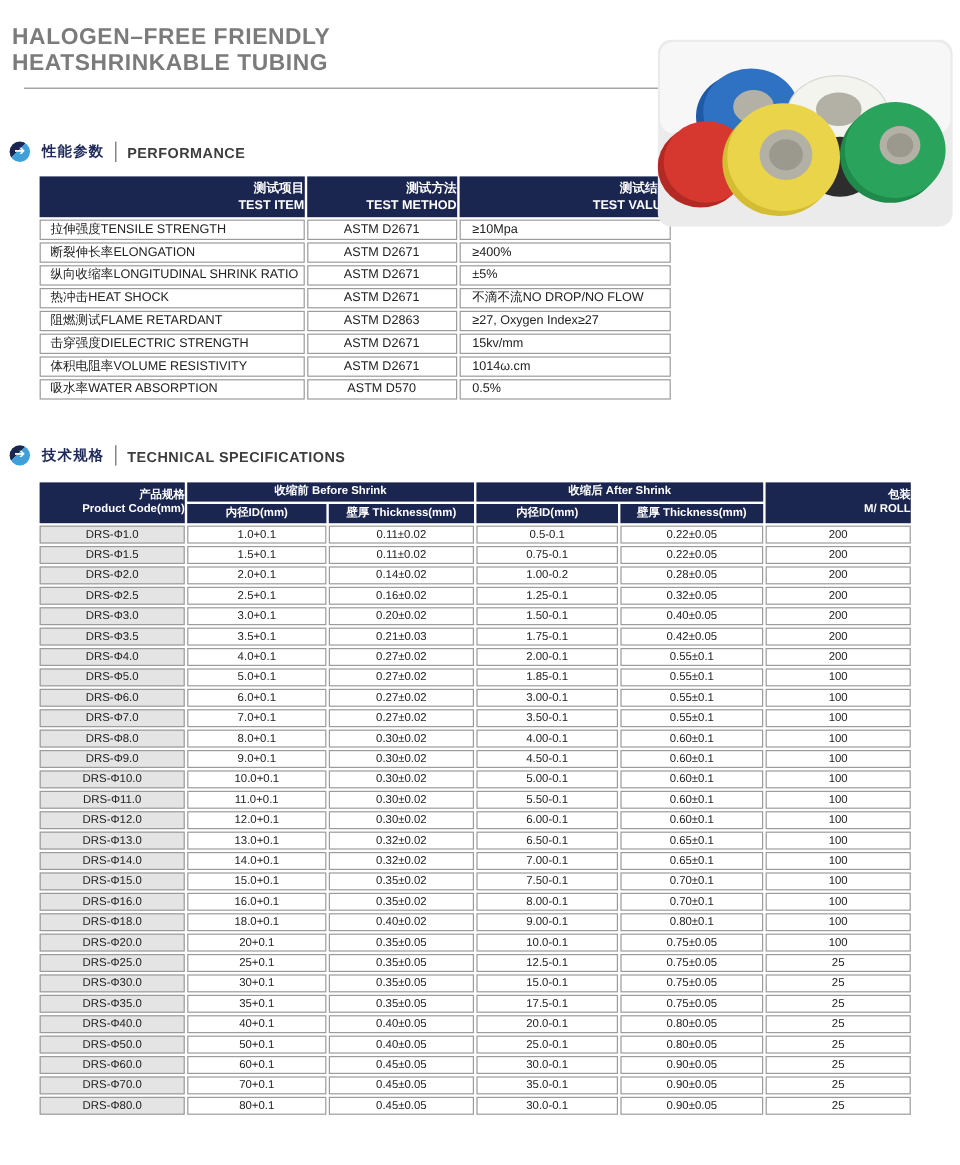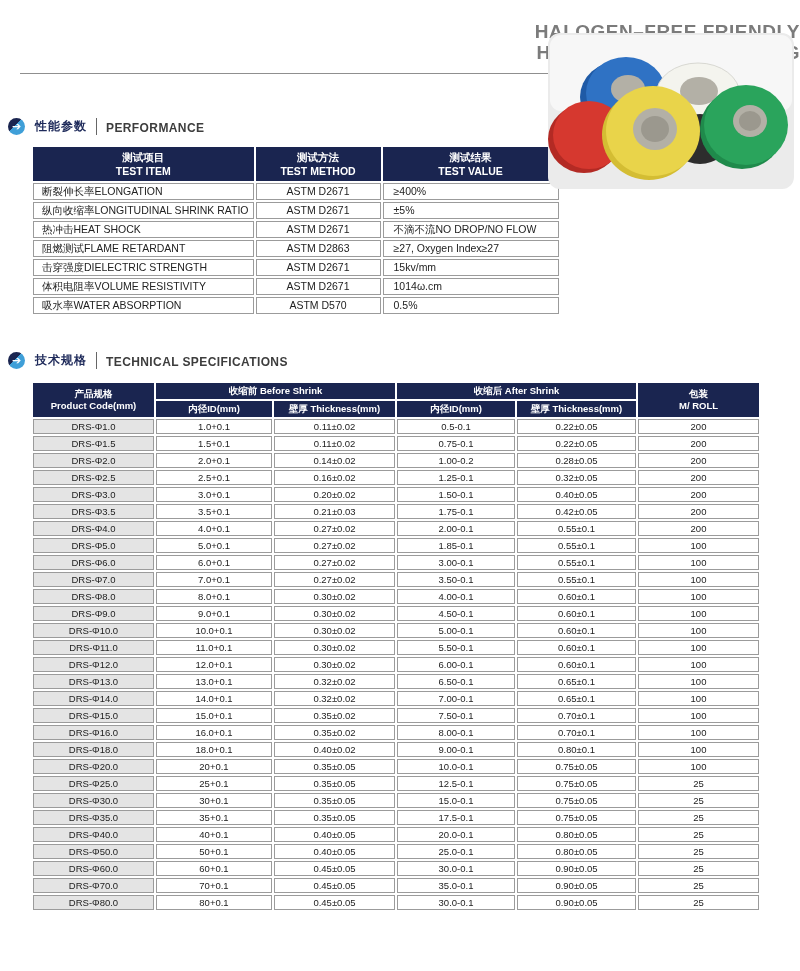--- a/index.html
+++ b/index.html
@@ -2,41 +2,41 @@
 <html><head>
 <meta charset="utf-8">
 <style>
   html,body{margin:0;padding:0;background:#ffffff;}
   body{width:800px;height:971px;overflow:hidden;font-family:"Liberation Sans","DejaVu Sans",sans-serif;-webkit-font-smoothing:antialiased;}
   .page{position:relative;width:800px;height:971px;}
 
   
   .title-block{padding:14px 0 0 10px;}
   .title-zh{font-size:25px;font-weight:bold;color:#1e2a5a;letter-spacing:2px;line-height:1.15;}
-  .title-en{font-size:19px;font-weight:bold;color:#7b7b7b;letter-spacing:.5px;line-height:1.12;margin-top:7px;text-align:right;}
+  .title-en{font-size:19px;font-weight:bold;color:#7b7b7b;letter-spacing:.5px;line-height:1.12;margin-top:7px;}
   .title-en div{display:block;}
   .rule{width:532px;height:1px;background:#8f8f8f;margin:9px 0 0 10px;}
 
   
   .product-photo{position:absolute;top:33px;left:548px;width:246px;height:156px;}
 
   
   .section-head{display:flex;align-items:center;margin-left:8px;}
   .section-head.first{margin-top:44px;}
   .section-head.second{margin-top:36px;}
   .sec-icon{display:inline-flex;align-items:center;justify-content:center;width:17px;height:17px;border-radius:50%;
             background:linear-gradient(135deg,#1a2550 42%,#3f9fd8 42%);color:#fff;font-size:11px;line-height:17px;flex:0 0 17px;}
   .sec-zh{font-size:12px;font-weight:bold;color:#1e2a5a;letter-spacing:1px;margin:0 9px 0 10px;}
   .sec-en{font-size:12px;font-weight:bold;color:#3d3d3d;border-left:1px solid #666;padding-left:9px;letter-spacing:.4px;padding-top:3px;}
 
   
   table{border-collapse:separate;border-spacing:2px;table-layout:fixed;margin-left:31px;}
   th{background:#1a2550;color:#ffffff;font-weight:bold;vertical-align:middle;}
   td{border:1px solid #9b9b9b;color:#222;background:#fff;vertical-align:middle;overflow:hidden;white-space:nowrap;}
-  .th-zh,.th-en{display:block;text-align:center;}
+  .th-zh,.th-en{display:block;text-align:right;}
 
   
   table.perf{margin-top:10px;}
   .perf th{font-size:10.5px;line-height:14px;padding:3px 0;}
   .perf td{font-size:10.5px;line-height:13px;padding:0 4px;height:15px;}
   .perf td.c0{padding-left:8px;}
   .perf td.c1{text-align:center;}
   .perf td.c2{padding-left:10px;}
 
   
@@ -108,20 +108,25 @@
           <span class="th-en">TEST METHOD</span>
         </th>
         <th>
           <span class="th-zh">测试结果</span>
           <span class="th-en">TEST VALUE</span>
         </th>
       </tr>
     </thead>
     <tbody>
 
+        <tr>
+          <td class="c0">拉伸强度TENSILE STRENGTH</td>
+          <td class="c1">ASTM D2671</td>
+          <td class="c2">≥10Mpa</td>
+        </tr>
 
         <tr>
           <td class="c0">断裂伸长率ELONGATION</td>
           <td class="c1">ASTM D2671</td>
           <td class="c2">≥400%</td>
         </tr>
 
         <tr>
           <td class="c0">纵向收缩率LONGITUDINAL SHRINK RATIO</td>
           <td class="c1">ASTM D2671</td>

